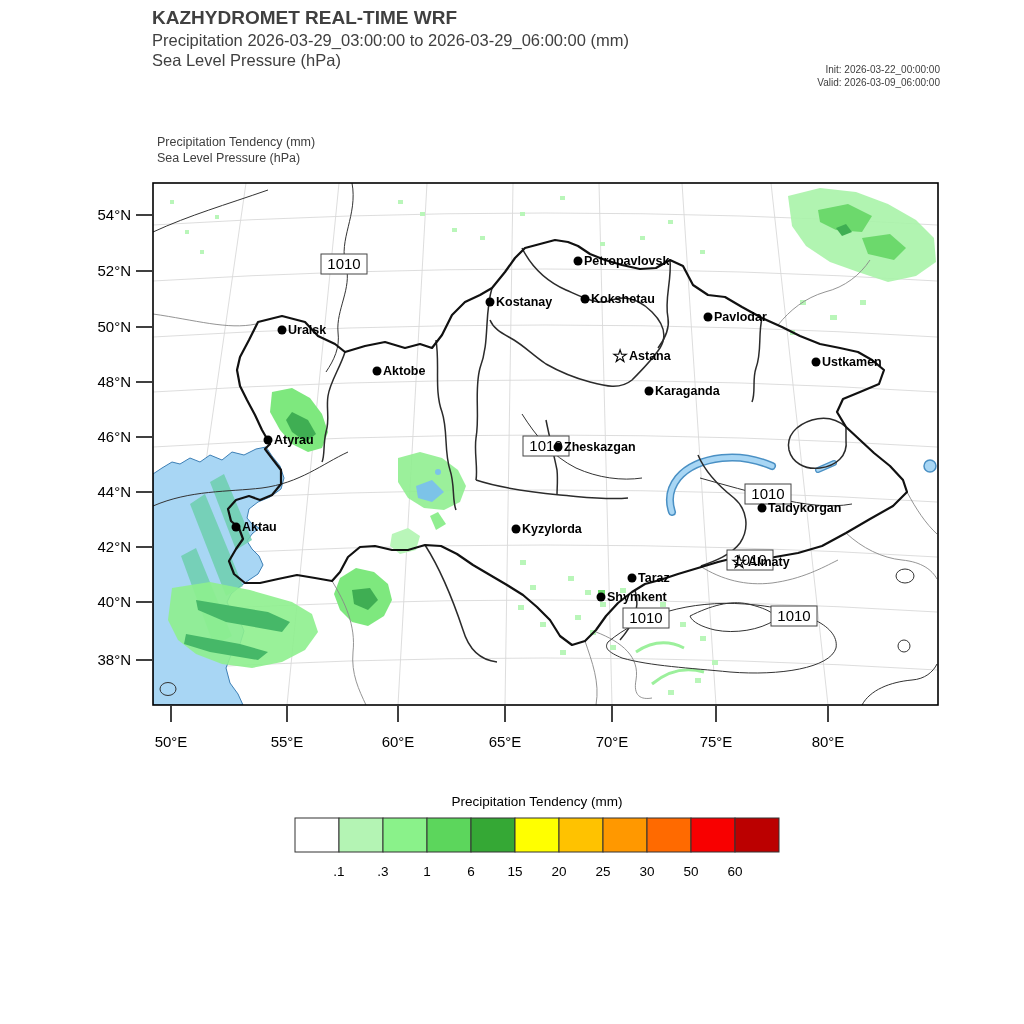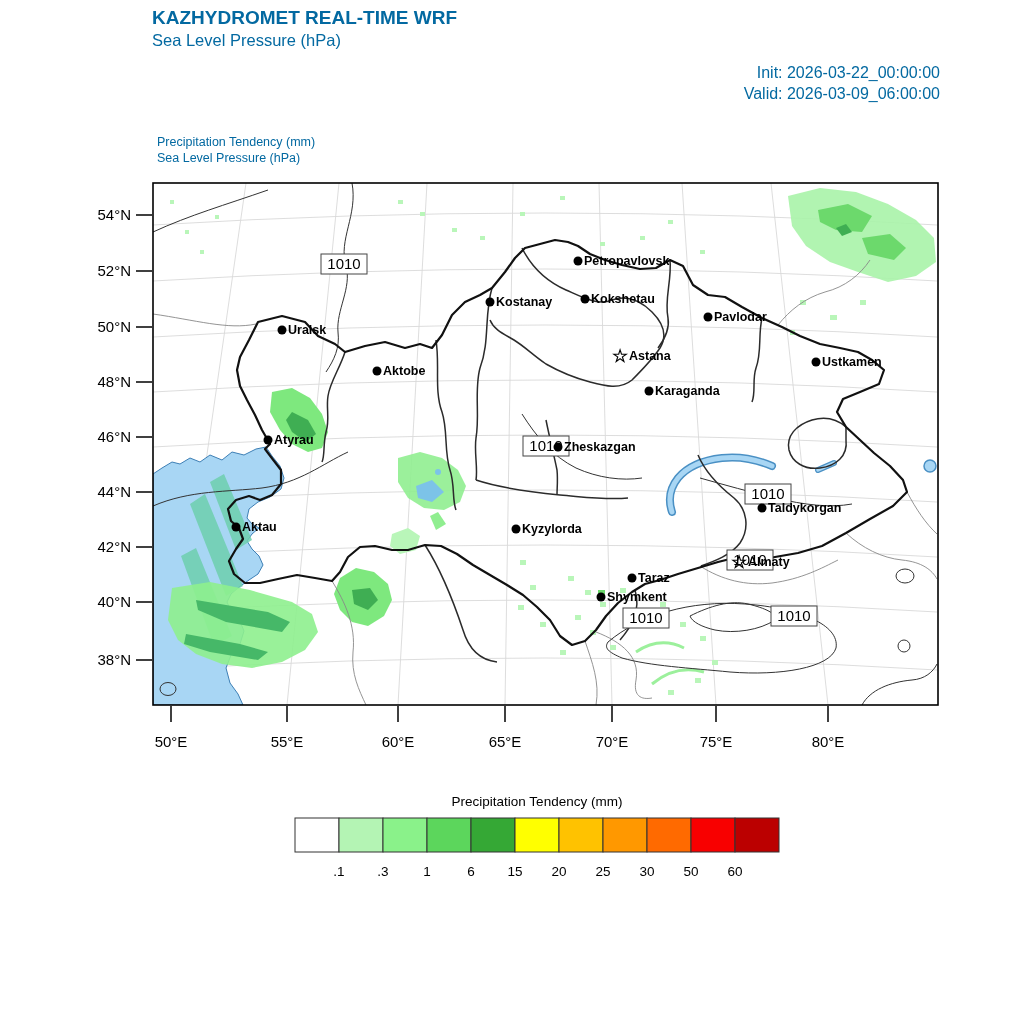--- a/index.html
+++ b/index.html
@@ -1,31 +1,32 @@
 <!DOCTYPE html>
 <html><head>
 <meta charset="utf-8">
 <style>
   html,body{margin:0;padding:0;background:#fff;}
   #canvas{position:relative;width:1024px;height:1024px;background:#ffffff;overflow:hidden;
-          font-family:"Liberation Sans", sans-serif;color:#0369a1;}
+          font-family:"Liberation Sans", sans-serif;color:#404040;}
   .hdr{position:absolute;left:152px;top:6px;line-height:1.25;}
   .hdr .t1{font-size:19px;font-weight:bold;}
   .hdr .t2,.hdr .t3{font-size:16.5px;}
-  .initvalid{position:absolute;right:84px;top:63px;text-align:right;font-size:16px;line-height:1.3;}
+  .initvalid{position:absolute;right:84px;top:63px;text-align:right;font-size:10px;line-height:1.3;}
   .overlay-legend{position:absolute;left:157px;top:135px;font-size:12.5px;line-height:1.25;}
   svg{position:absolute;left:0;top:0;}
   text{fill:#000;}
 </style>
 </head>
 <body>
 <div id="canvas">
 
 <div class="hdr">
   <div class="t1">KAZHYDROMET REAL-TIME WRF</div>
+  <div class="t2">Precipitation 2026-03-29_03:00:00 to 2026-03-29_06:00:00 (mm)</div>
   <div class="t3">Sea Level Pressure  (hPa)</div>
 </div>
 <div class="initvalid">
   <div>Init: 2026-03-22_00:00:00</div>
   <div>Valid: 2026-03-09_06:00:00</div>
 </div>
 <div class="overlay-legend">
   <div>Precipitation Tendency   (mm)</div>
   <div>Sea Level Pressure   (hPa)</div>
 </div>

